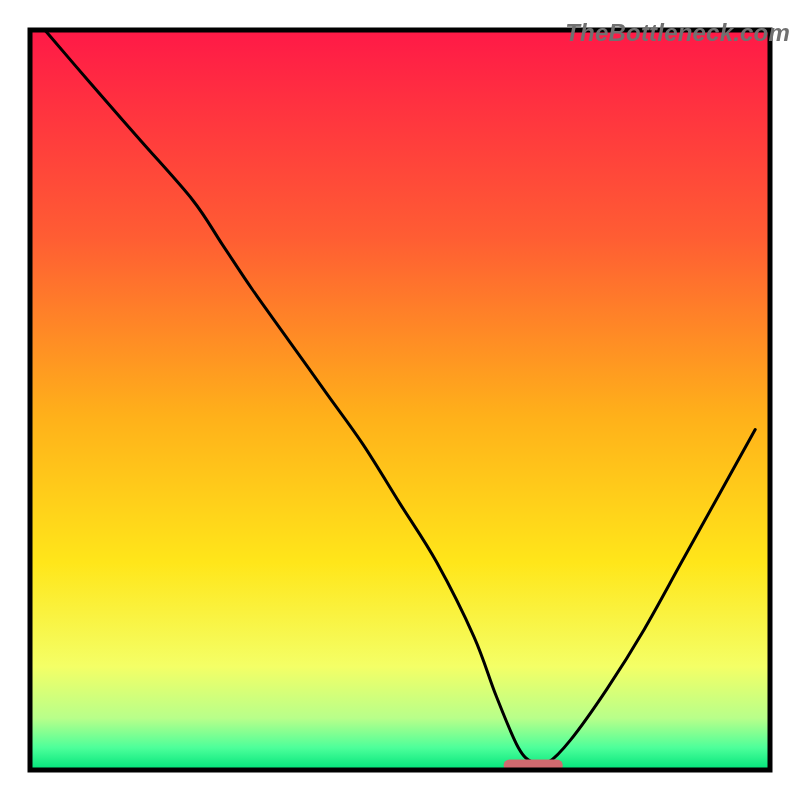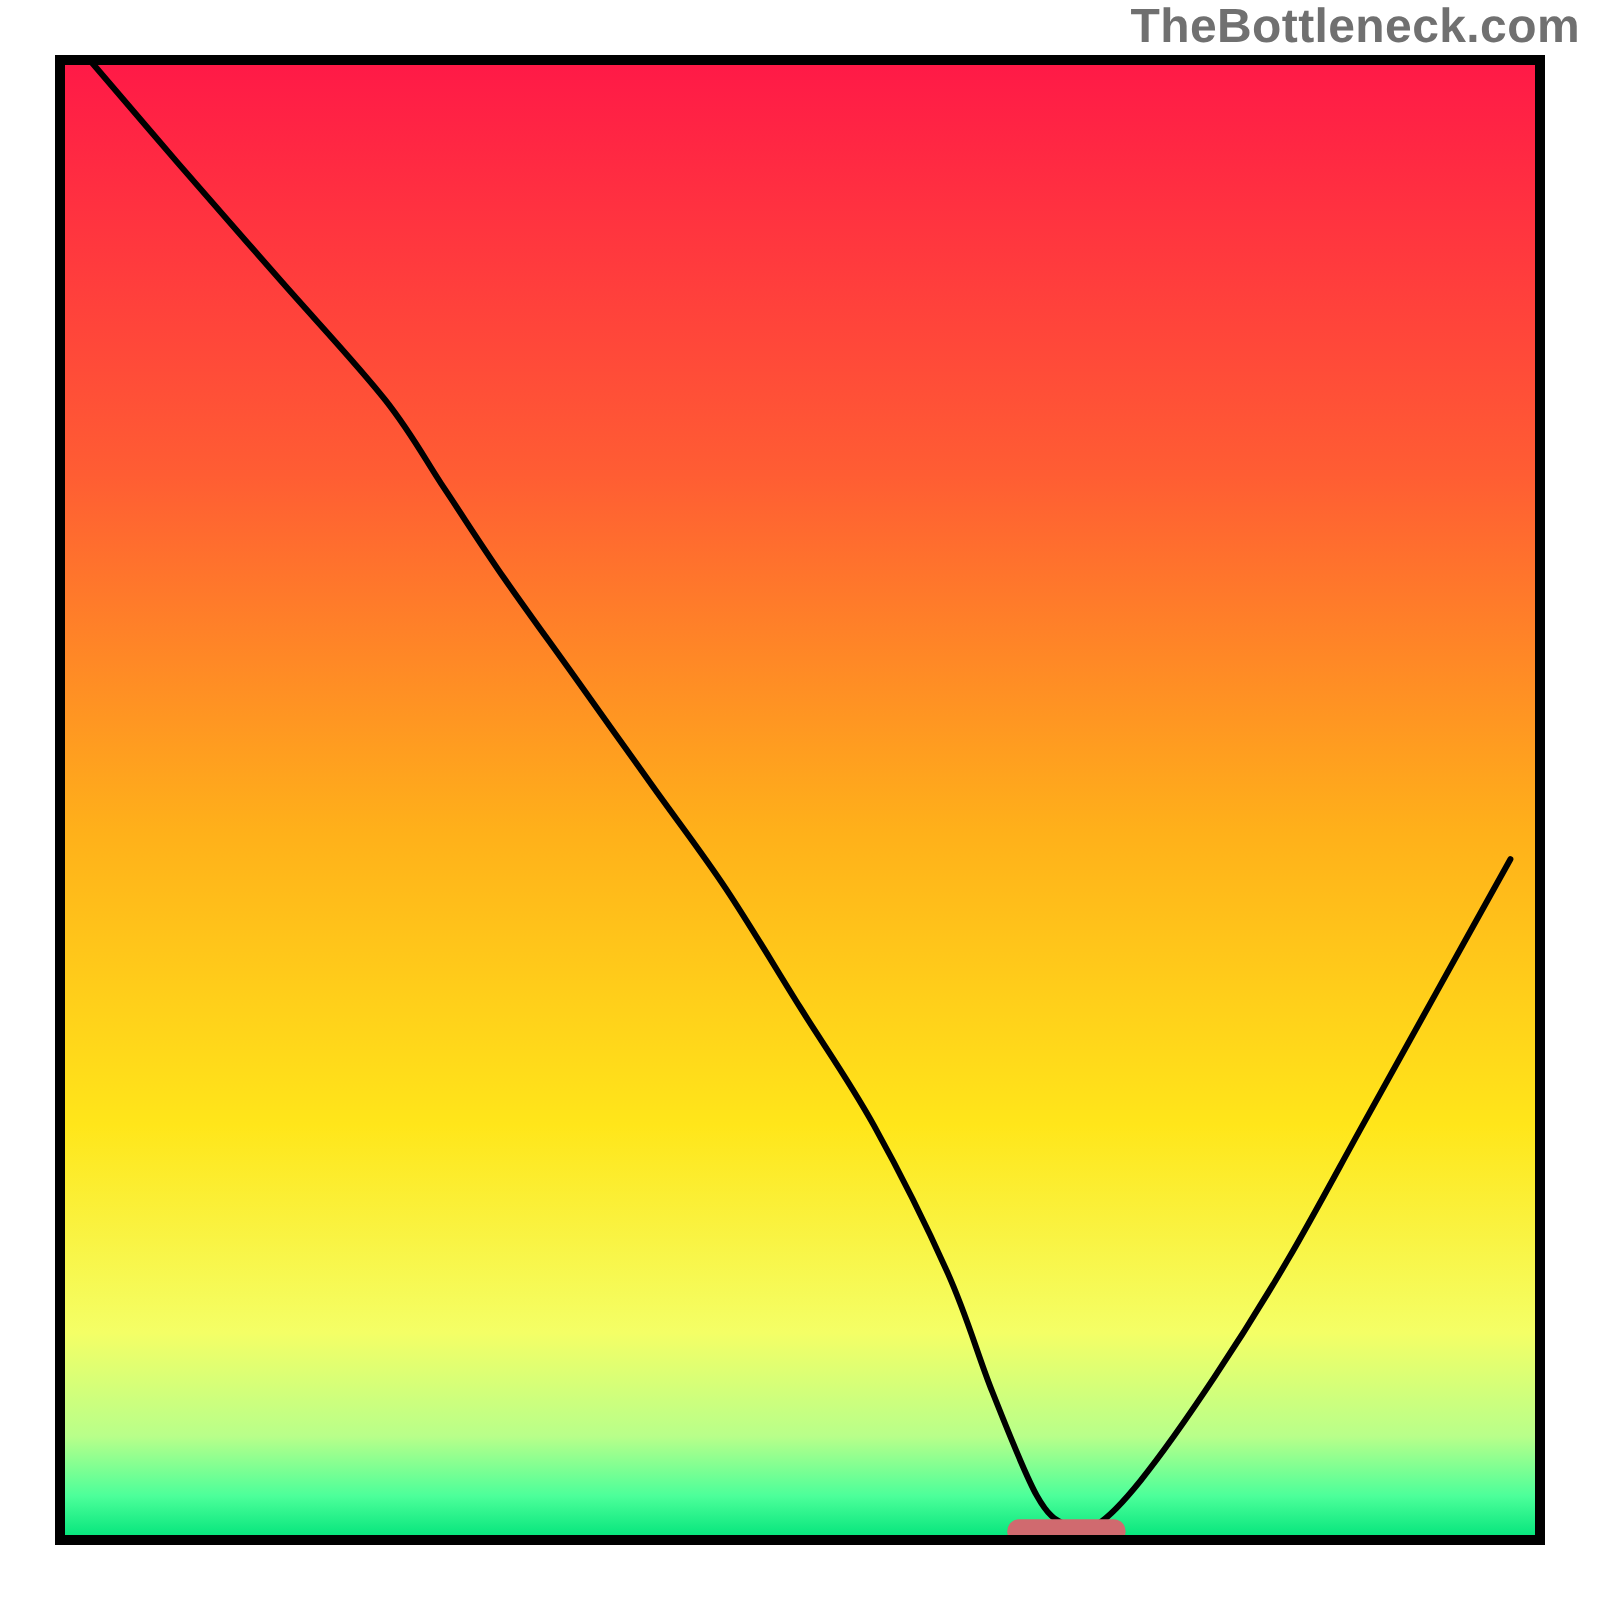--- a/index.html
+++ b/index.html
@@ -11,27 +11,28 @@
     font-family: Arial, Helvetica, sans-serif;
     overflow: hidden;
   }
   .stage {
     position: relative;
     width: 800px;
     height: 800px;
   }
   .watermark {
     position: absolute;
-    top: 0;
+    top: 19px;
     right: 10px;
     color: #707070;
     font-size: 24px;
     font-weight: 600;
     letter-spacing: 0.2px;
     user-select: none;
+    font-style: italic;
   }
   svg {
     display: block;
   }
 </style>
 </head>
 <body>
 
 <div class="stage">
 

